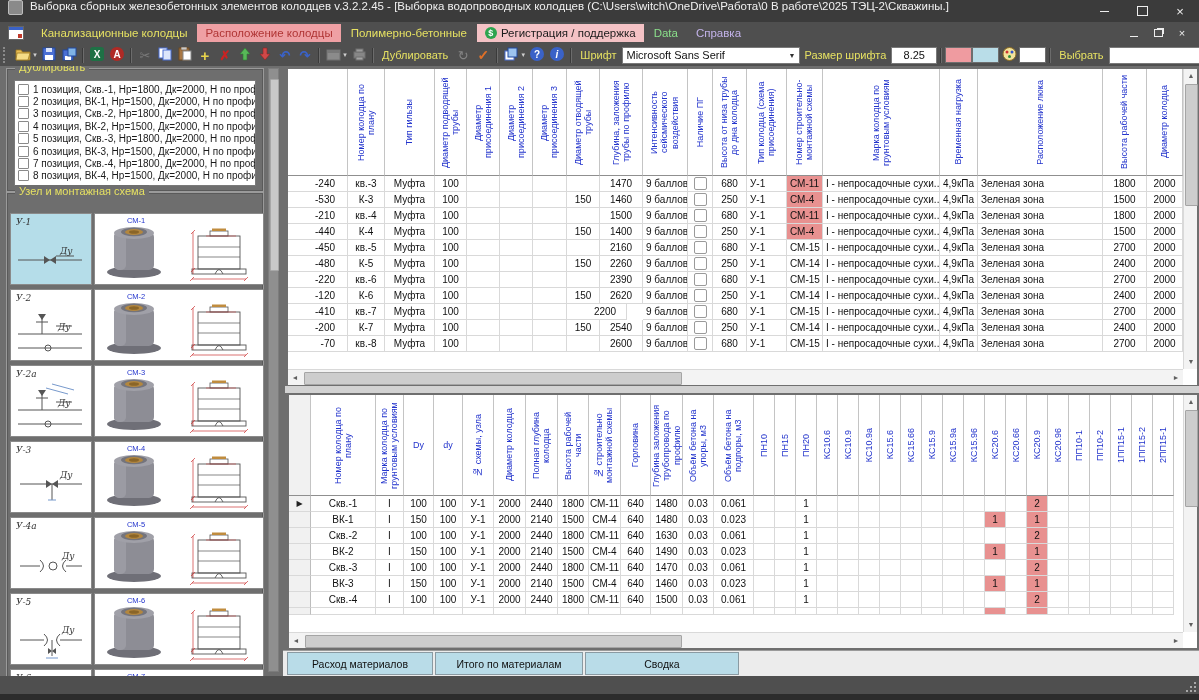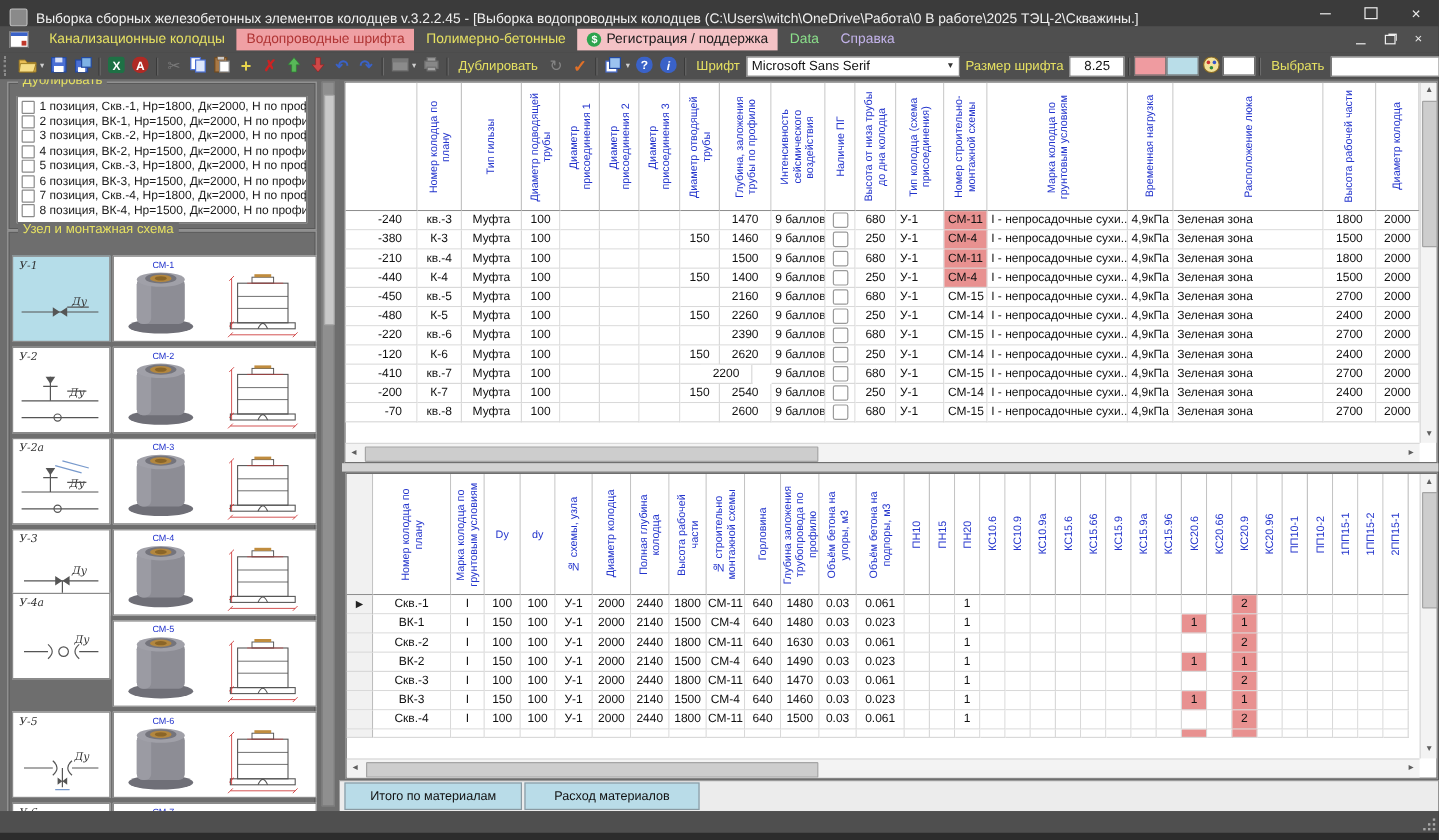--- a/index.html
+++ b/index.html
@@ -1,19 +1,19 @@
 <!DOCTYPE html>
 <html><head>
 <meta charset="utf-8">
 <style>
   html,body{margin:0;padding:0;background:#222;}
   #app{position:relative;width:1199px;height:700px;background:#4f4f4f;overflow:hidden;
        font-family:"Liberation Sans",sans-serif;-webkit-font-smoothing:antialiased;cursor:default;}
   
-  .titlebar{position:absolute;left:0;top:0;right:0;height:22px;background:#3b3b3b;display:flex;align-items:flex-end;}
+  .titlebar{position:absolute;left:0;top:0;right:0;height:22px;background:#3b3b3b;display:flex;align-items:flex-start;}
   .app-ico{width:13px;height:13px;margin:0 7px 0 8px;background:#8a8a8a;border:1px solid #bdbdbd;border-radius:2px;flex:none;}
   .title-text{color:#f0f0f0;font-size:11.5px;white-space:nowrap;overflow:hidden;}
   .win-btns{margin-left:auto;display:flex;flex:none;}
   .win-btn{width:38px;height:22px;display:flex;align-items:center;justify-content:center;color:#eee;font-size:13px;}
   .wb-min i{display:block;width:9px;height:1px;background:#eee;}
   .wb-max i{display:block;width:9px;height:8px;border:1px solid #eee;}
   
   .menubar{position:absolute;left:0;top:22px;right:0;height:22px;background:#4f4f4f;display:flex;align-items:center;font-size:11.5px;border-bottom:1px solid #444;}
   .menu-ico{width:14px;height:12px;margin:0 8px;background:#fff;border:1px solid #666;position:relative;flex:none;}
   .menu-ico:before{content:"";position:absolute;left:0;top:0;right:0;height:3px;background:#3a62c8;}
@@ -104,21 +104,21 @@
           <i></i>
         </div>
       <div class="win-btn">×</div>
     </div>
   </div>
 
   <div class="menubar">
     <div class="menu-ico"></div>
     <div class="menu-items" style="display:flex;align-items:center;">
         <div class="menu-item m-yellow"><span>Канализационные колодцы</span></div>
-        <div class="menu-item m-active"><span>Водопроводные шрифта</span></div>
+        <div class="menu-item m-active"><span>Расположение колодцы</span></div>
         <div class="menu-item m-yellow"><span>Полимерно-бетонные</span></div>
         <div class="menu-item m-pink">
           <span class="dollar">$</span>
           <span>Регистрация / поддержка</span>
         </div>
         <div class="menu-item m-green"><span>Data</span></div>
         <div class="menu-item m-purple"><span>Справка</span></div>
       </div>
     <div class="mdi-btns">
       <div class="mdi-btn mdi-min">
@@ -360,21 +360,21 @@
           <div class="node-card" style="top: 375px; text-align: right;">
             <div class="node-label">У-3</div>
             <div style="position: absolute; left: 1px; top: 12px;"><svg width="78" height="56" viewBox="0 0 78 56">
                 <line x1="8" y1="30" x2="70" y2="30" stroke="#555" stroke-width="1"></line>
                 <path d="M34 26 l6 4 -6 4 z M46 26 l-6 4 6 4 z" fill="#555"></path>
                 <line x1="40" y1="30" x2="40" y2="46" stroke="#555" stroke-width="1"></line>
                 <line x1="36" y1="46" x2="44" y2="46" stroke="#7799cc" stroke-width="1"></line>
                 <text x="48" y="24" font-size="9" font-style="italic" font-family="DejaVu Serif,serif" fill="#333">Ду</text>
               </svg></div>
           </div>
-          <div class="node-card" style="top: 428px;">
+          <div class="node-card" style="top: 451px;">
             <div class="node-label">У-4а</div>
             <div style="position: absolute; left: 1px; top: 12px;"><svg width="78" height="56" viewBox="0 0 78 56">
                 <line x1="8" y1="36" x2="28" y2="36" stroke="#555" stroke-width="1"></line>
                 <path d="M28 30 q7 6 0 12 M54 30 q-7 6 0 12" fill="none" stroke="#555"></path>
                 <circle cx="41" cy="36" r="4" fill="none" stroke="#555"></circle>
                 <line x1="54" y1="36" x2="70" y2="36" stroke="#555" stroke-width="1"></line>
                 <text x="50" y="29" font-size="9" font-style="italic" font-family="DejaVu Serif,serif" fill="#333">Ду</text>
               </svg></div>
           </div>
           <div class="node-card" style="top: 527px;">
@@ -651,21 +651,21 @@
           <div class="gcb"></div>
         </div>
         <div class="cell" style="left: 425px; top: 107px; width: 34px; height: 16px;">680</div>
         <div class="cell al" style="left: 459px; top: 107px; width: 40px; height: 16px;">У-1</div>
         <div class="cell al hl" style="left: 499px; top: 107px; width: 36px; height: 16px;">СМ-11</div>
         <div class="cell al" style="left: 535px; top: 107px; width: 117px; height: 16px;">I - непросадочные сухи...</div>
         <div class="cell al" style="left: 652px; top: 107px; width: 38px; height: 16px;">4,9кПа</div>
         <div class="cell al" style="left: 690px; top: 107px; width: 125px; height: 16px;">Зеленая зона</div>
         <div class="cell" style="left: 815px; top: 107px; width: 44px; height: 16px;">1800</div>
         <div class="cell" style="left: 859px; top: 107px; width: 36px; height: 16px;">2000</div>
-        <div class="cell ar" style="left: 0px; top: 123px; width: 60px; height: 16px;">-380</div>
+        <div class="cell ar" style="left: 0px; top: 123px; width: 60px; height: 16px;">-530</div>
         <div class="cell" style="left: 60px; top: 123px; width: 37px; height: 16px;">К-3</div>
         <div class="cell" style="left: 97px; top: 123px; width: 50px; height: 16px;">Муфта</div>
         <div class="cell" style="left: 147px; top: 123px; width: 32px; height: 16px;">100</div>
         <div class="cell" style="left: 179px; top: 123px; width: 33px; height: 16px;"></div>
         <div class="cell" style="left: 212px; top: 123px; width: 33px; height: 16px;"></div>
         <div class="cell" style="left: 245px; top: 123px; width: 34px; height: 16px;"></div>
         <div class="cell" style="left: 279px; top: 123px; width: 33px; height: 16px;">150</div>
         <div class="cell" style="left: 312px; top: 123px; width: 43px; height: 16px;">1460</div>
         <div class="cell al" style="left: 355px; top: 123px; width: 45px; height: 16px;">9 баллов</div>
         <div class="cell" style="left: 400px; top: 123px; width: 25px; height: 16px;">
@@ -1263,25 +1263,28 @@
                   <div class="th" style="left:1px;width:11px;top:15px;height:95px;"></div>
         </div>
         <div class="sb" style="left: 0px; top: 237px; width: 894px; height: 16px; border-top: 1px solid rgb(217, 217, 217);">
           <div class="ar" style="left:0;top:1px;">◄</div>
           <div class="ar" style="left:880px;top:1px;">►</div>
                   <div class="th" style="top:2px;height:11px;left:16px;width:375px;"></div>
         </div>
       </div>
 
     <div class="tabstrip" id="tabstrip">
+        <div class="tab" style="width: 146px;">
+          <span>Расход материалов</span>
+        </div>
         <div class="tab" style="width: 148px;">
           <span>Итого по материалам</span>
         </div>
-        <div class="tab" style="width: 146px;">
-          <span>Расход материалов</span>
+        <div class="tab" style="width: 154px;">
+          <span>Сводка</span>
         </div>
       </div>
   </div>
 
   <div class="statusbar"></div>
   <div class="bottomstrip"></div>
   <div class="grip-dots">
     <i style="right:0;bottom:0;"></i>
       <i style="right:4px;bottom:0;"></i>
       <i style="right:0;bottom:4px;"></i>

